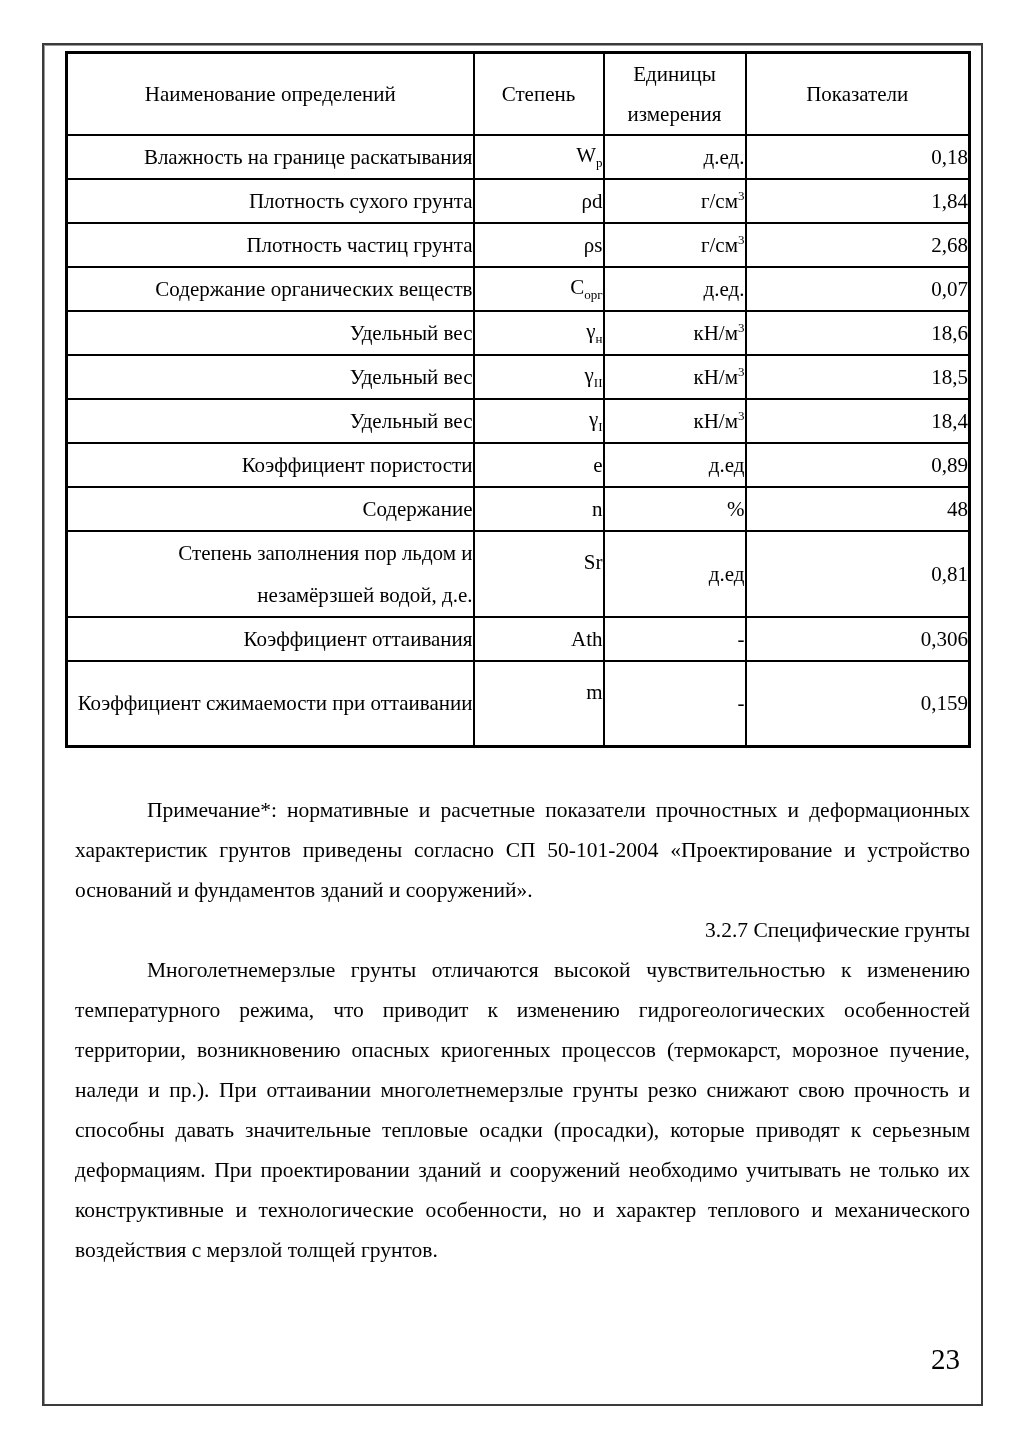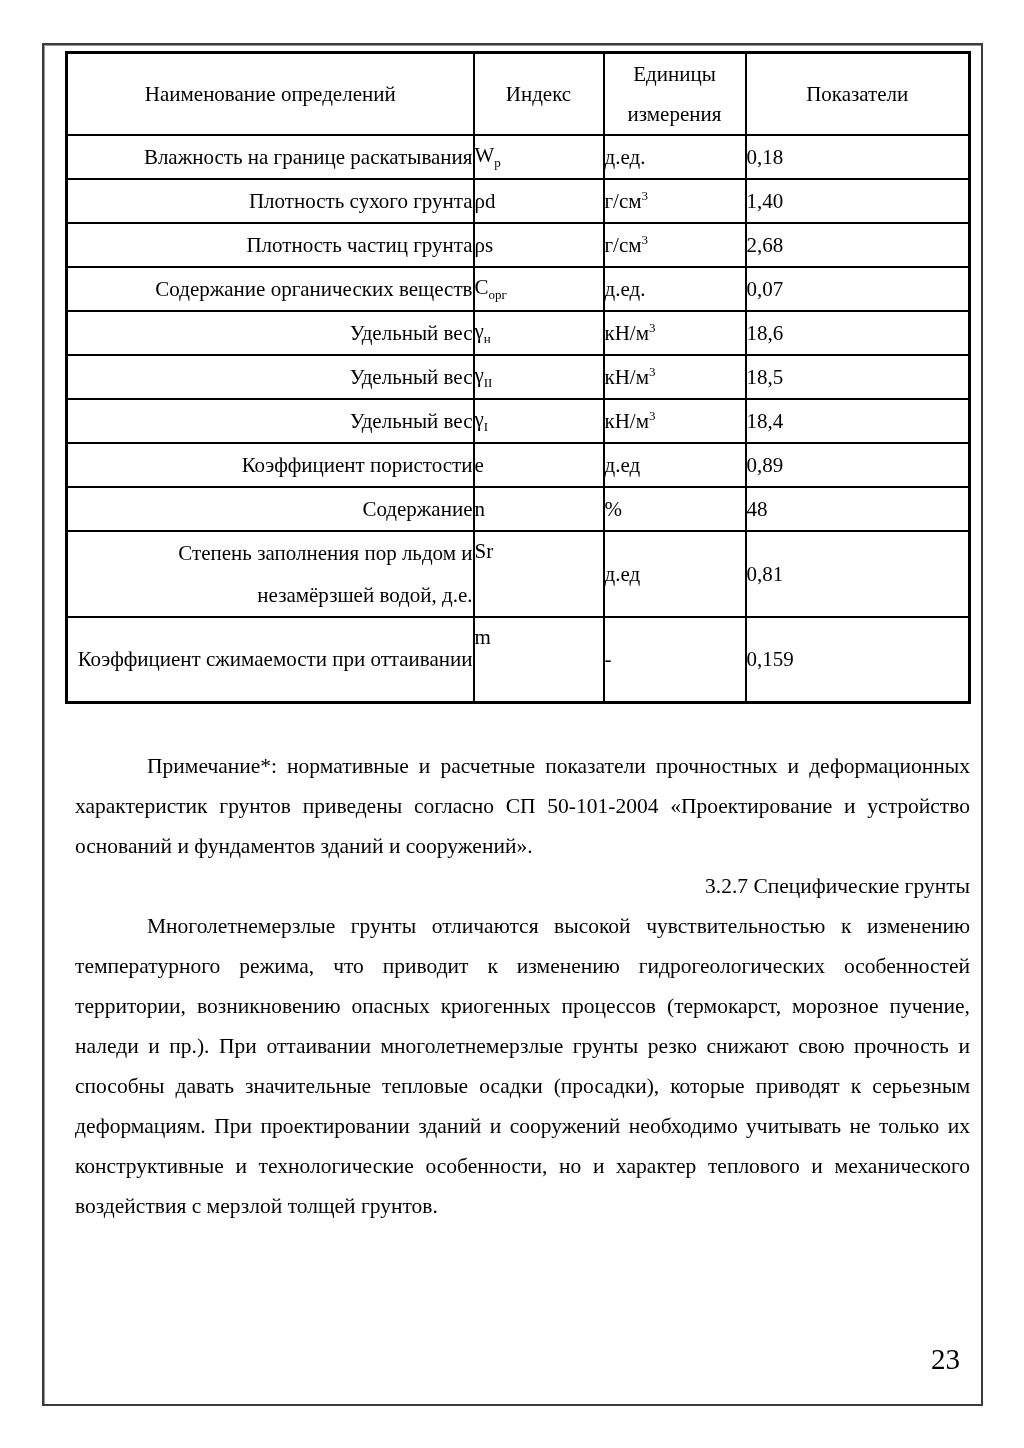--- a/index.html
+++ b/index.html
@@ -48,25 +48,25 @@
     text-align: center;
     line-height: 40px;
   }
   td.name-cell {
     text-align: right;
     padding-left: 9px;
     padding-right: 6px;
     line-height: 42px;
   }
   td.index-cell, td.unit-cell, td.value-cell {
-    text-align: left;
+    text-align: right;
   }
   tr.tall td.index-cell.top {
     vertical-align: top;
-    padding-top: 7px;
+    padding-top: 18px;
     font-family: Liberation Serif, serif;
   }
   table.props sub {
     font-size: 0.62em;
     vertical-align: sub;
   }
   table.props sup {
     font-size: 0.62em;
     vertical-align: super;
   }
@@ -101,37 +101,37 @@
   <table class="props">
     <colgroup>
       <col style="width:407px">
       <col style="width:130px">
       <col style="width:142px">
       <col style="width:224px">
     </colgroup>
     <thead>
       <tr>
         <th class="col-header">Наименование определений</th>
-        <th class="col-header">Индекс</th>
+        <th class="col-header">Степень</th>
         <th class="col-header">Единицы измерения</th>
         <th class="col-header">Показатели</th>
       </tr>
     </thead>
     <tbody id="table-body">
         <tr>
           <td class="name-cell">Влажность на границе раскатывания</td>
           <td class="index-cell"><span>W</span><sub>p</sub></td>
           <td class="unit-cell"><span>д.ед.</span></td>
           <td class="value-cell">0,18</td>
         </tr>
         <tr>
           <td class="name-cell">Плотность сухого грунта</td>
           <td class="index-cell"><span>ρd</span></td>
           <td class="unit-cell"><span>г/см</span><sup>3</sup></td>
-          <td class="value-cell">1,40</td>
+          <td class="value-cell">1,84</td>
         </tr>
         <tr>
           <td class="name-cell">Плотность частиц грунта</td>
           <td class="index-cell"><span>ρs</span></td>
           <td class="unit-cell"><span>г/см</span><sup>3</sup></td>
           <td class="value-cell">2,68</td>
         </tr>
         <tr>
           <td class="name-cell">Содержание органических веществ</td>
           <td class="index-cell"><span>C</span><sub>орг</sub></td>
@@ -167,20 +167,26 @@
           <td class="index-cell"><span>n</span></td>
           <td class="unit-cell"><span>%</span></td>
           <td class="value-cell">48</td>
         </tr>
         <tr class="tall">
           <td class="name-cell">Степень заполнения пор льдом и незамёрзшей водой, д.е.</td>
           <td class="index-cell top"><span>Sr</span></td>
           <td class="unit-cell"><span>д.ед</span></td>
           <td class="value-cell">0,81</td>
         </tr>
+        <tr>
+          <td class="name-cell">Коэффициент оттаивания</td>
+          <td class="index-cell"><span>Ath</span></td>
+          <td class="unit-cell"><span>-</span></td>
+          <td class="value-cell">0,306</td>
+        </tr>
         <tr class="tall">
           <td class="name-cell">Коэффициент сжимаемости при оттаивании</td>
           <td class="index-cell top"><span>m</span></td>
           <td class="unit-cell"><span>-</span></td>
           <td class="value-cell">0,159</td>
         </tr>
       </tbody>
   </table>
 
   <div class="text-block">

